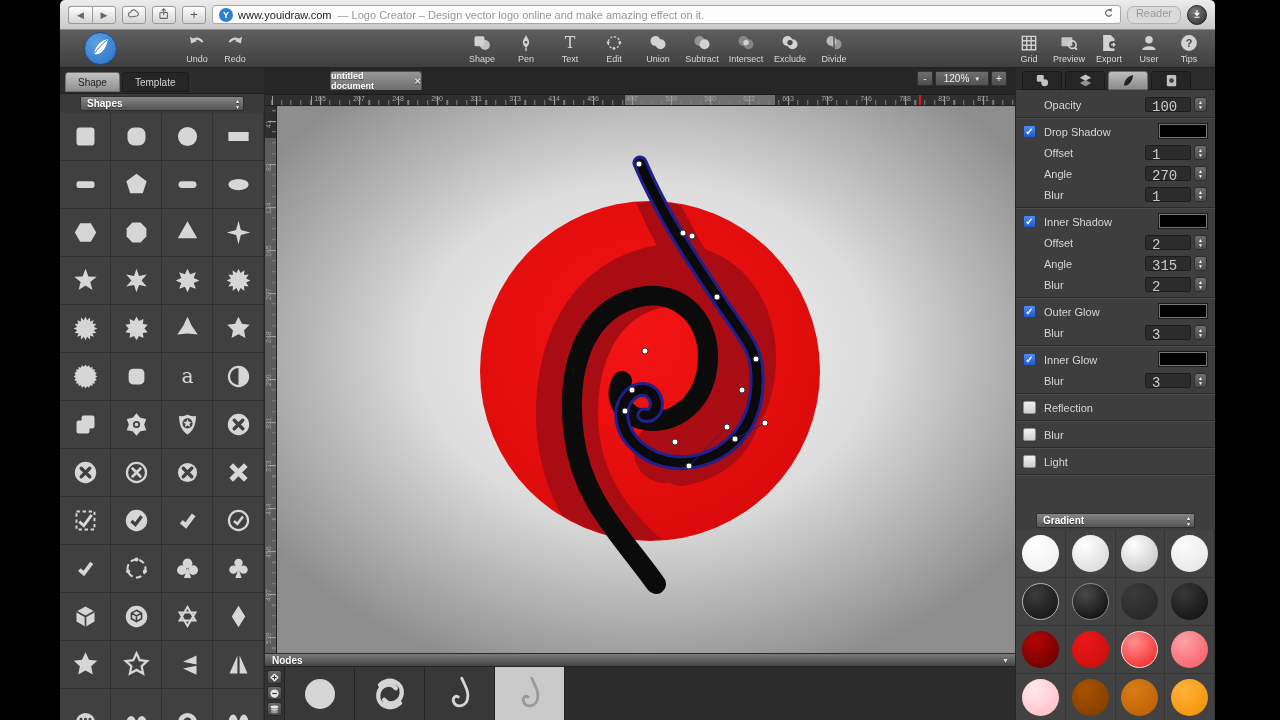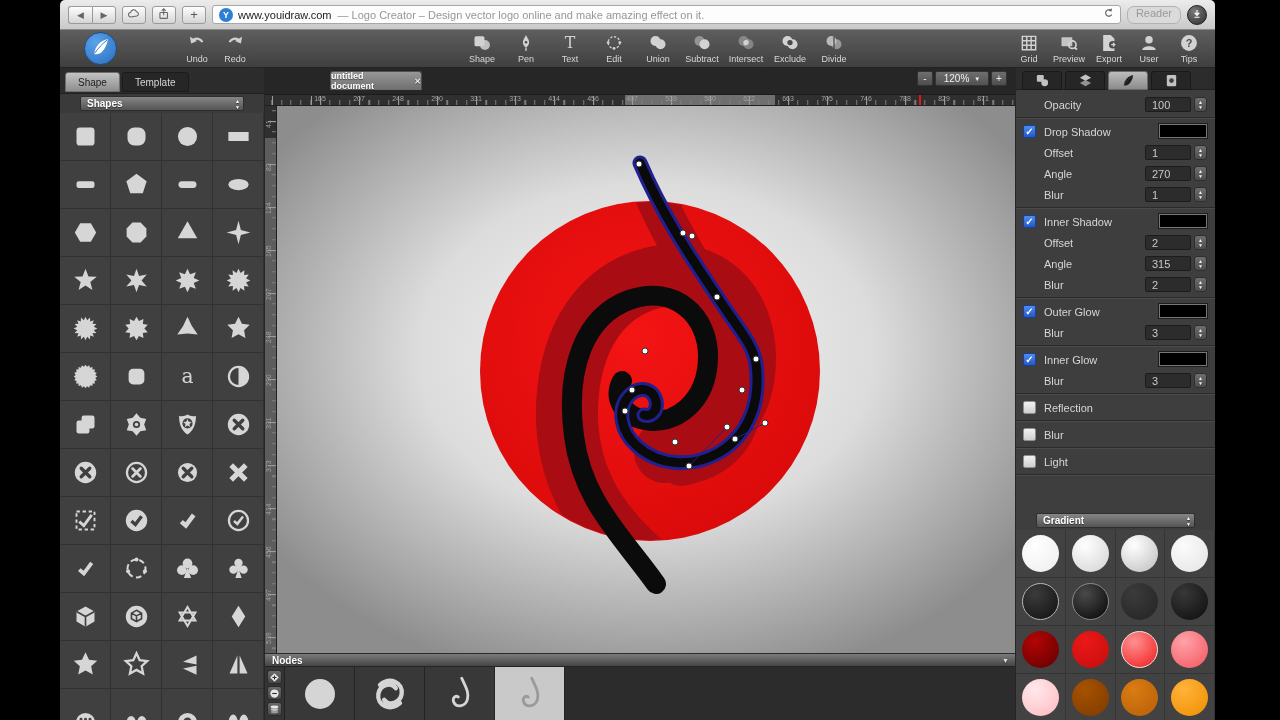--- a/index.html
+++ b/index.html
@@ -154,21 +154,21 @@
   .erow { position:relative; height:21px; display:flex; align-items:center;
     padding-left:28px; font-size:11px; color:#d6d6d6; }
   .cb { position:absolute; left:7px; top:4px; width:13px; height:13px; border-radius:2px; }
   .cb.on { background:linear-gradient(#4d8df0,#2359c8); border:1px solid #1b3f96; color:#fff;
     font-size:10px; font-weight:bold; line-height:12px; text-align:center; }
   .cb.offb { background:linear-gradient(#f2f2f2,#cfcfcf); border:1px solid #8f8f8f; }
   .colorsw { position:absolute; right:8px; top:3px; width:48px; height:14px;
     border:1px solid #777; outline:1px solid #1d1d1d; }
   .valwrap { position:absolute; right:8px; top:3px; display:flex; gap:3px; }
   .valbox { width:46px; height:15px; background:#2c2c2c; border:1px solid #1c1c1c;
-    border-radius:2px; font-size:11px; color:#c9c9c9; padding:1px 0 0 6px; }
+    border-radius:2px; font-size:14px; color:#c9c9c9; padding:1px 0 0 6px;font-family:Liberation Mono, monospace; }
   .stepper { width:13px; height:15px; background:linear-gradient(#6e6e6e,#4c4c4c);
     border:1px solid #2e2e2e; border-radius:3px; display:flex; flex-direction:column;
     align-items:center; justify-content:center; color:#eee; font-size:5px; line-height:5px; }
   .esep { height:2px; border-top:1px solid #2b2b2b; border-bottom:1px solid #4b4b4b; margin:2px 0; }
   .gradient-sec { position:absolute; left:0; right:0; bottom:0; height:209px; }
   .swatch-grid { display:grid; grid-template-columns:repeat(4,1fr); grid-auto-rows:48px;
     background:#424242; }
   .swcell { border-right:1px solid #353535; border-bottom:1px solid #353535;
     display:flex; align-items:center; justify-content:center; }
   .swc { width:37px; height:37px; border-radius:50%; }

